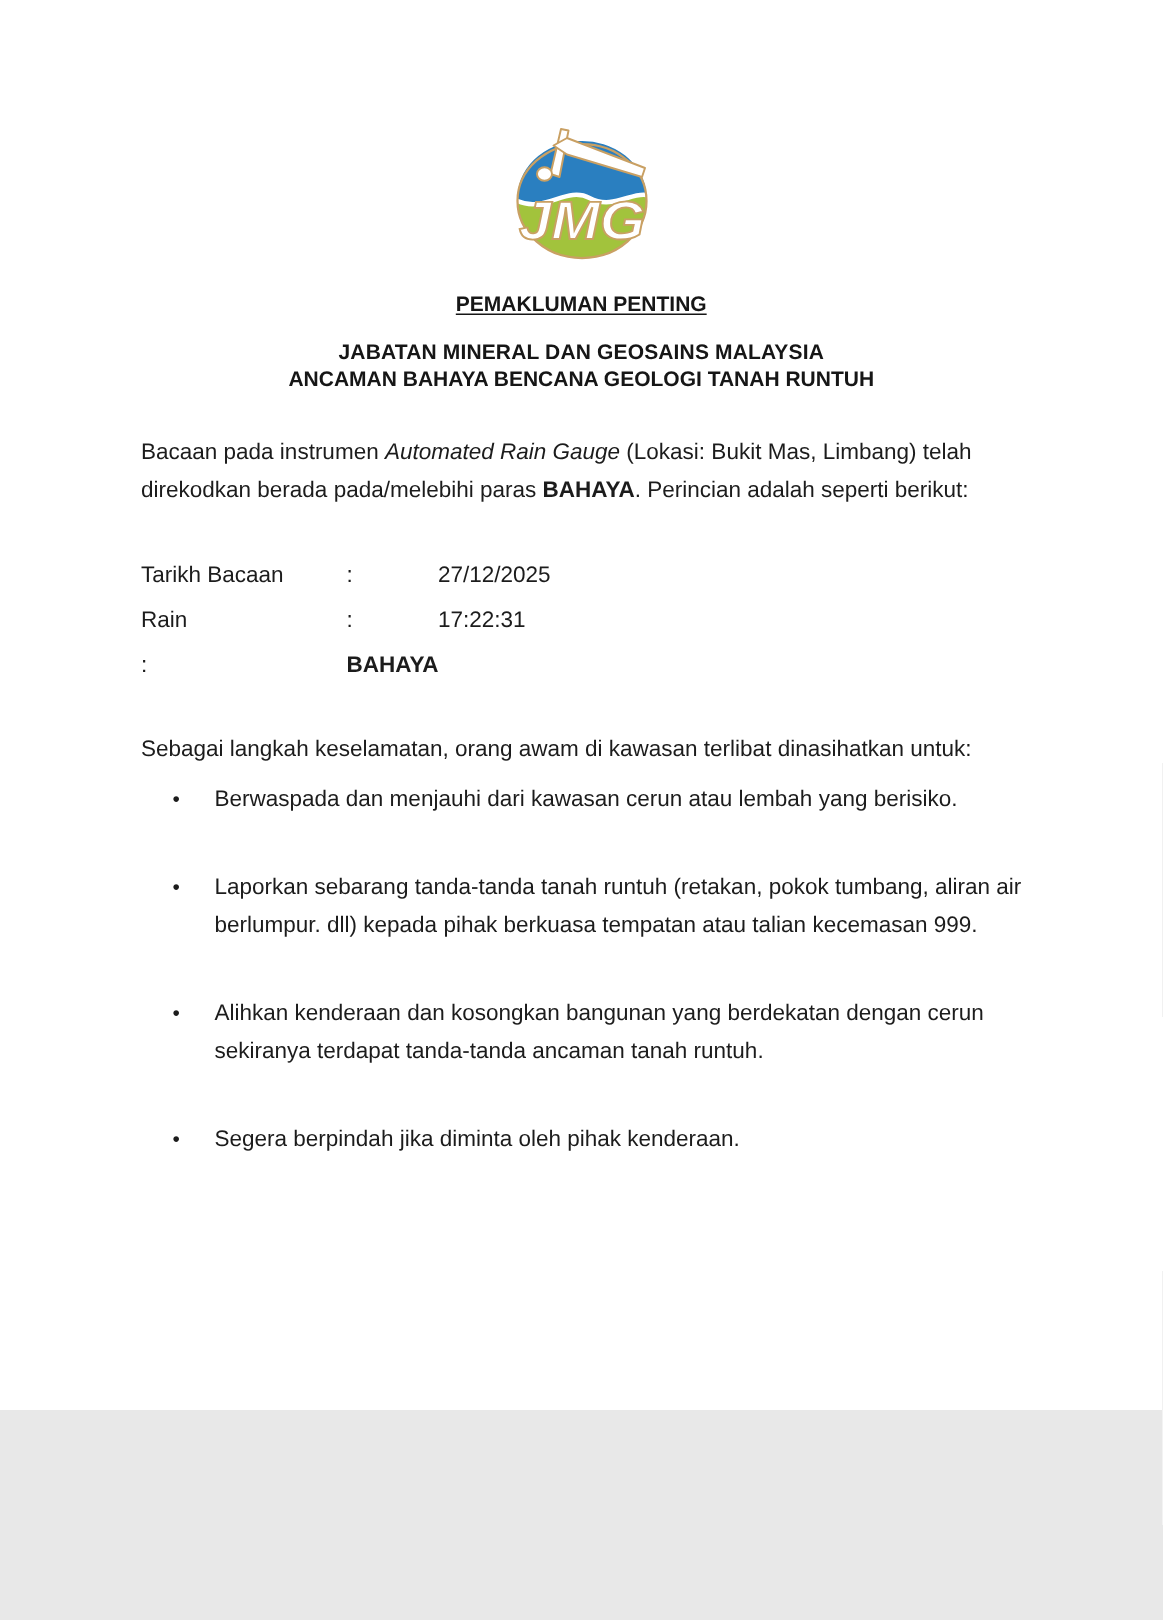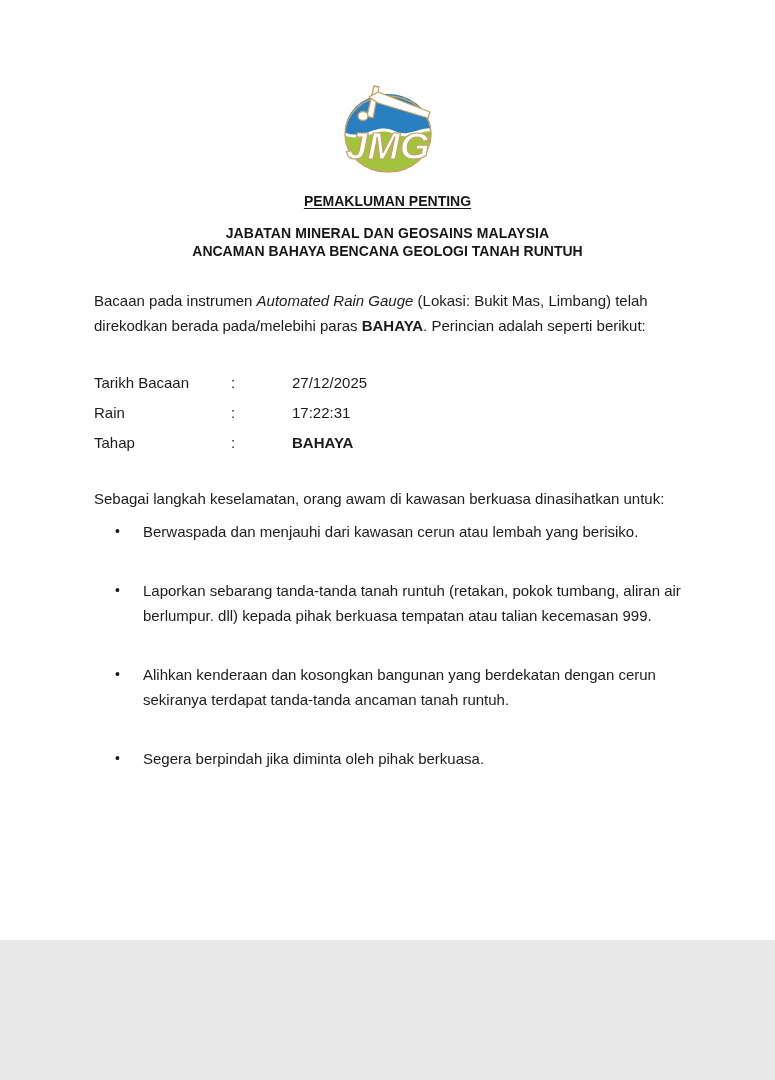--- a/index.html
+++ b/index.html
@@ -106,41 +106,40 @@
         <span>Tarikh Bacaan</span>
         <span>:</span>
         <span>27/12/2025</span>
       </div>
       <div class="row">
         <span>Rain</span>
         <span>:</span>
         <span>17:22:31</span>
       </div>
       <div class="row">
-        <span>Tahap</span>
         <span>:</span>
         <span class="bold">BAHAYA</span>
       </div>
     </div>
 
-    <p class="advisory-lead">Sebagai langkah keselamatan, orang awam di kawasan berkuasa dinasihatkan untuk:</p>
+    <p class="advisory-lead">Sebagai langkah keselamatan, orang awam di kawasan terlibat dinasihatkan untuk:</p>
 
     <ul class="bullets">
       <li>
         <span class="marker">•</span>
         <span class="btext">Berwaspada dan menjauhi dari kawasan cerun atau lembah yang berisiko.</span>
       </li>
       <li>
         <span class="marker">•</span>
         <span class="btext">Laporkan sebarang tanda-tanda tanah runtuh (retakan, pokok tumbang, aliran air berlumpur. dll) kepada pihak berkuasa tempatan atau talian kecemasan 999.</span>
       </li>
       <li>
         <span class="marker">•</span>
         <span class="btext">Alihkan kenderaan dan kosongkan bangunan yang berdekatan dengan cerun sekiranya terdapat tanda-tanda ancaman tanah runtuh.</span>
       </li>
       <li>
         <span class="marker">•</span>
-        <span class="btext">Segera berpindah jika diminta oleh pihak berkuasa.</span>
+        <span class="btext">Segera berpindah jika diminta oleh pihak kenderaan.</span>
       </li>
     </ul>
 
   </div>
 </div>
 
 </body></html>

